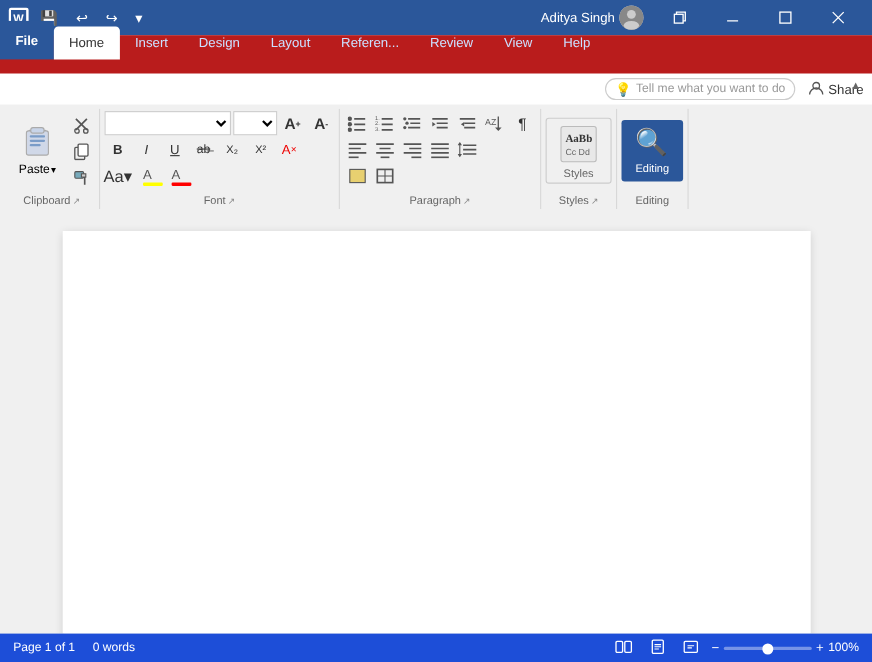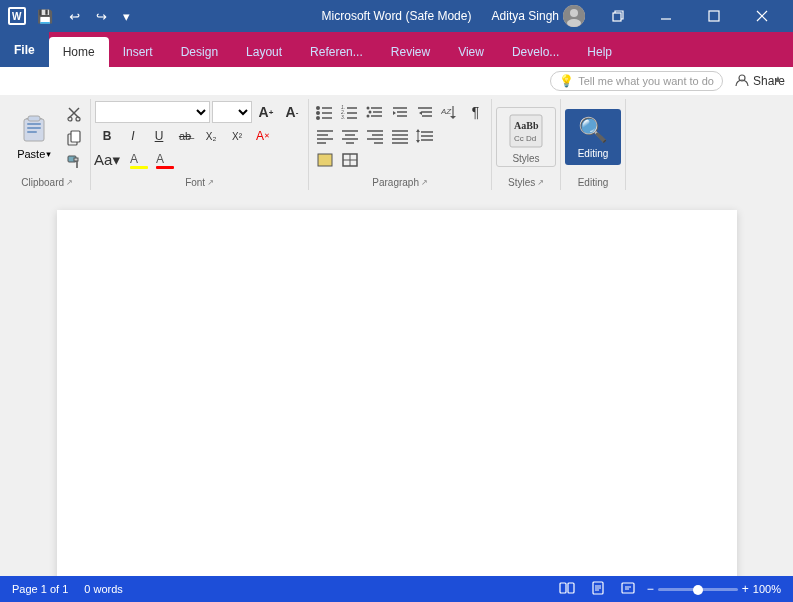--- a/index.html
+++ b/index.html
@@ -20,25 +20,25 @@
     .title-icon svg { width: 14px; height: 14px; }
     .tb-btn { color: white; background: none; border: none; cursor: pointer; font-size: 13px; padding: 2px 5px; border-radius: 2px; }
     #title-bar-center { color: white; font-size: 12px; font-weight: 400; position: absolute; left: 50%; transform: translateX(-50%); }
     #title-bar-right { display: flex; align-items: center; gap: 2px; }
     .user-area { display: flex; align-items: center; gap: 4px; color: white; font-size: 12px; margin-right: 8px; cursor: pointer; }
     .user-avatar { width: 22px; height: 22px; background: #ccc; border-radius: 50%; display: flex; align-items: center; justify-content: center; }
     .win-btn { width: 46px; height: 32px; background: none; border: none; cursor: pointer; color: white; font-size: 12px; display: flex; align-items: center; justify-content: center; }
 
     
     #tab-bar {
-      background: #be185d;
+      background: #b91c1c;
       height: 35px;
       display: flex;
       align-items: flex-end;
-      padding: 0 0 0 0;
+      padding: 0 0 13px 0;
       flex-shrink: 0;
     }
     .tab {
       height: 30px;
       padding: 0 14px;
       display: flex;
       align-items: center;
       cursor: pointer;
       font-size: 12px;
       color: #cce0ff;
@@ -126,21 +126,21 @@
       border: none; background: none; color: #333;
     }
     .fmt-btn.bold { font-weight: bold; }
     .fmt-btn.italic { font-style: italic; }
     .fmt-btn.underline { text-decoration: underline; }
     .fmt-btn.strikethrough { text-decoration: line-through; }
     .color-bar { height: 3px; width: 18px; margin: 0 auto; border-radius: 1px; }
 
     
     .para-group .ribbon-group-content { flex-direction: column; gap: 2px; }
-    .para-row { display: flex; align-items: flex-end; gap: 1px; font-style: italic; }
+    .para-row { display: flex; align-items: flex-end; gap: 1px; }
 
     
     .styles-group .ribbon-group-content { flex-direction: column; align-items: center; justify-content: center; }
     .styles-big-btn {
       width: 60px; height: 60px;
       display: flex; flex-direction: column; align-items: center; justify-content: center;
       cursor: pointer; border-radius: 3px; border: 1px solid #ccc; background: #f0f0f0;
       font-size: 10px; color: #666; gap: 2px;
     }
 
@@ -245,21 +245,20 @@
       <svg viewBox="0 0 14 14" fill="none">
         <rect width="14" height="14" fill="#2b579a"></rect>
         <text x="2" y="11" font-size="10" fill="white" font-weight="bold">W</text>
       </svg>
     </div>
     <button class="tb-btn">💾</button>
     <button class="tb-btn">↩</button>
     <button class="tb-btn">↪</button>
     <button class="tb-btn">▾</button>
   </div>
-  <div id="title-bar-center">Microsoft Word (Safe Mode)</div>
   <div id="title-bar-right">
     <div class="user-area">
       <span>Aditya Singh</span>
       <div class="user-avatar">
         <svg width="22" height="22" viewBox="0 0 22 22">
           <circle cx="11" cy="11" r="11" fill="#888"></circle>
           <circle cx="11" cy="8" r="4" fill="#ccc"></circle>
           <ellipse cx="11" cy="18" rx="7" ry="4" fill="#ccc"></ellipse>
         </svg>
       </div>
@@ -291,21 +290,20 @@
 
 <div id="tab-bar">
   <div class="tab file-tab" style="background: rgb(43, 87, 154); color: white; height: 35px; border-radius: 0px; font-weight: 600;">File</div>
   <div class="tab active" style="background: white; color: rgb(51, 51, 51); border-radius: 4px 4px 0px 0px;">Home</div>
   <div class="tab">Insert</div>
   <div class="tab">Design</div>
   <div class="tab">Layout</div>
   <div class="tab">Referen...</div>
   <div class="tab">Review</div>
   <div class="tab">View</div>
-  <div class="tab">Develo...</div>
   <div class="tab">Help</div>
 </div>
 
 <div class="ribbon-outer">
 
   <div class="ribbon-top-row">
     <div style="flex:1"></div>
     <div class="ribbon-top-right">
       <div class="tell-me-box">
         <span>💡</span>

